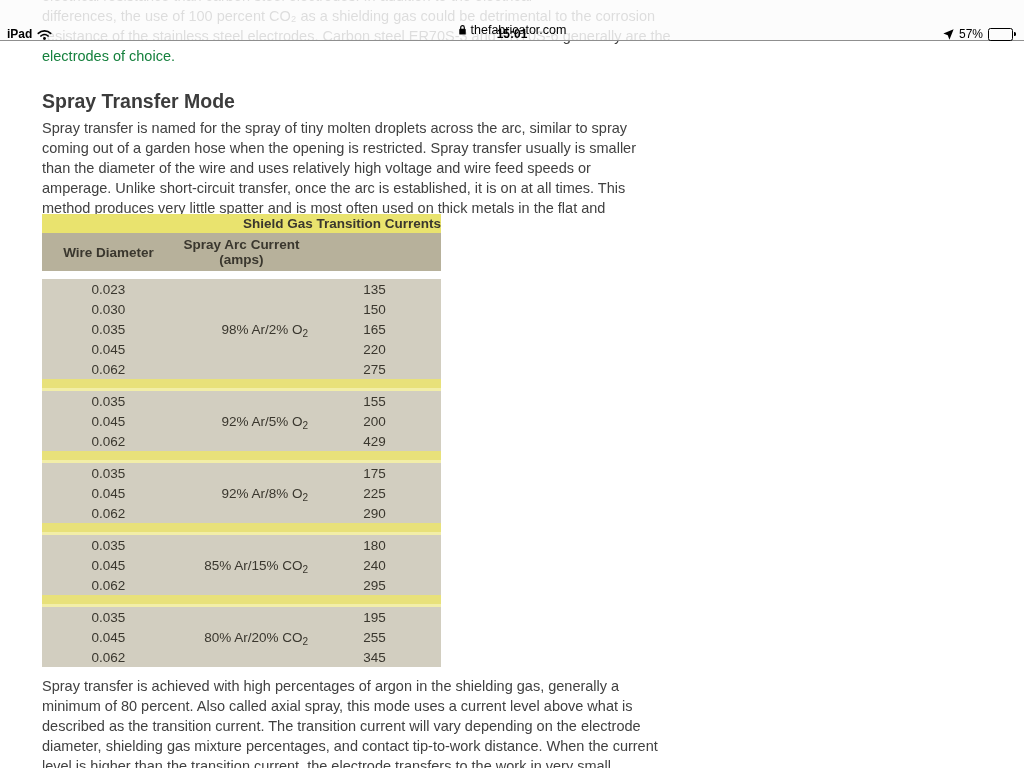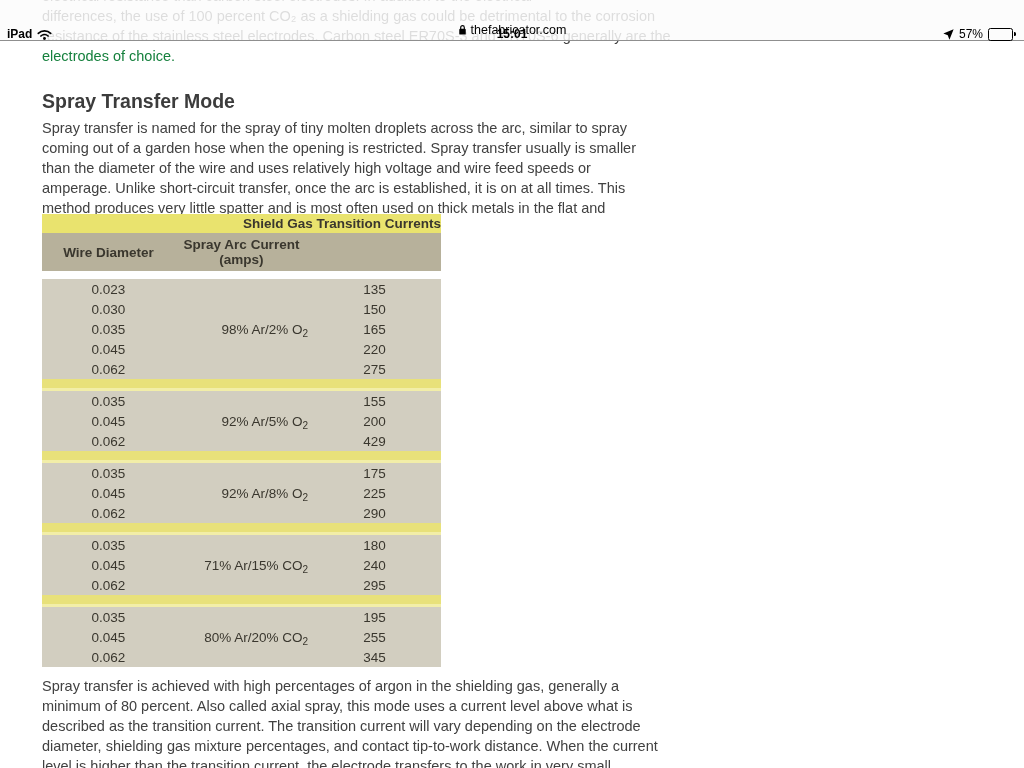--- a/index.html
+++ b/index.html
@@ -198,21 +198,21 @@
         <div class="t-row">
           <div class="t-cell">0.045</div>
           <div class="t-cell"></div>
           <div class="t-cell">240</div>
         </div>
         <div class="t-row">
           <div class="t-cell">0.062</div>
           <div class="t-cell"></div>
           <div class="t-cell">295</div>
         </div>
-        <div class="gas-label"><span>71% Ar/15% CO</span><sub>2</sub></div>
+        <div class="gas-label"><span>85% Ar/15% CO</span><sub>2</sub></div>
       </div>
       <div class="t-sep"></div>
       <div class="t-group">
         <div class="t-row">
           <div class="t-cell">0.035</div>
           <div class="t-cell"></div>
           <div class="t-cell">195</div>
         </div>
         <div class="t-row">
           <div class="t-cell">0.045</div>

